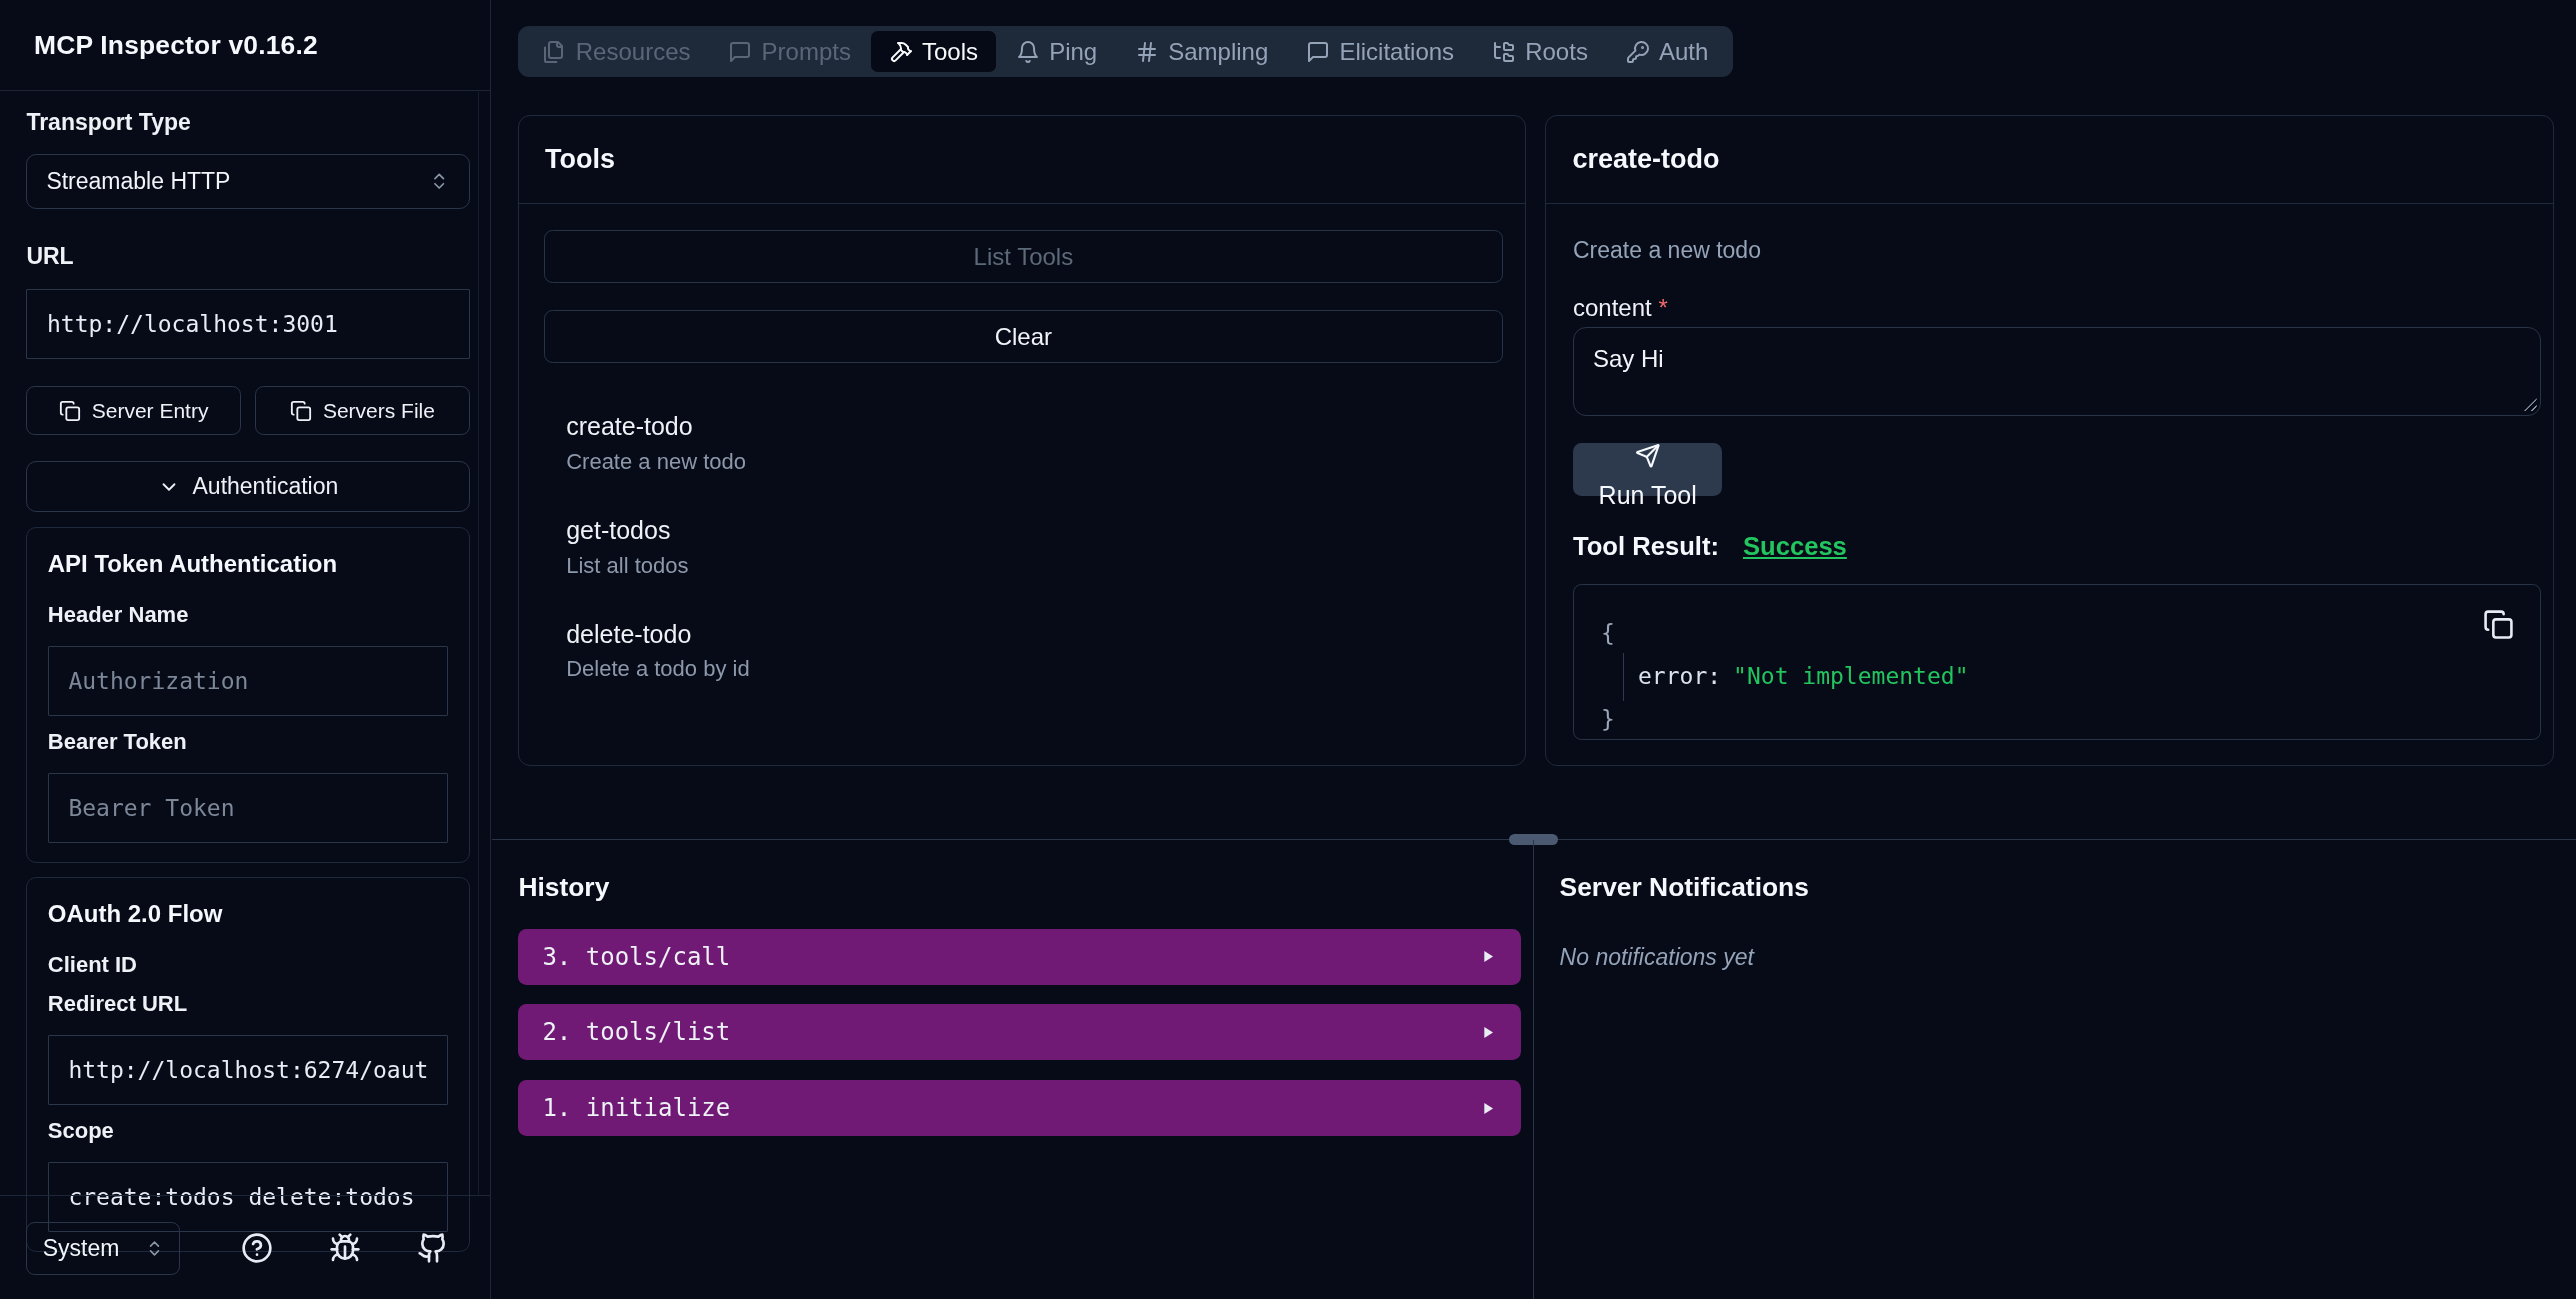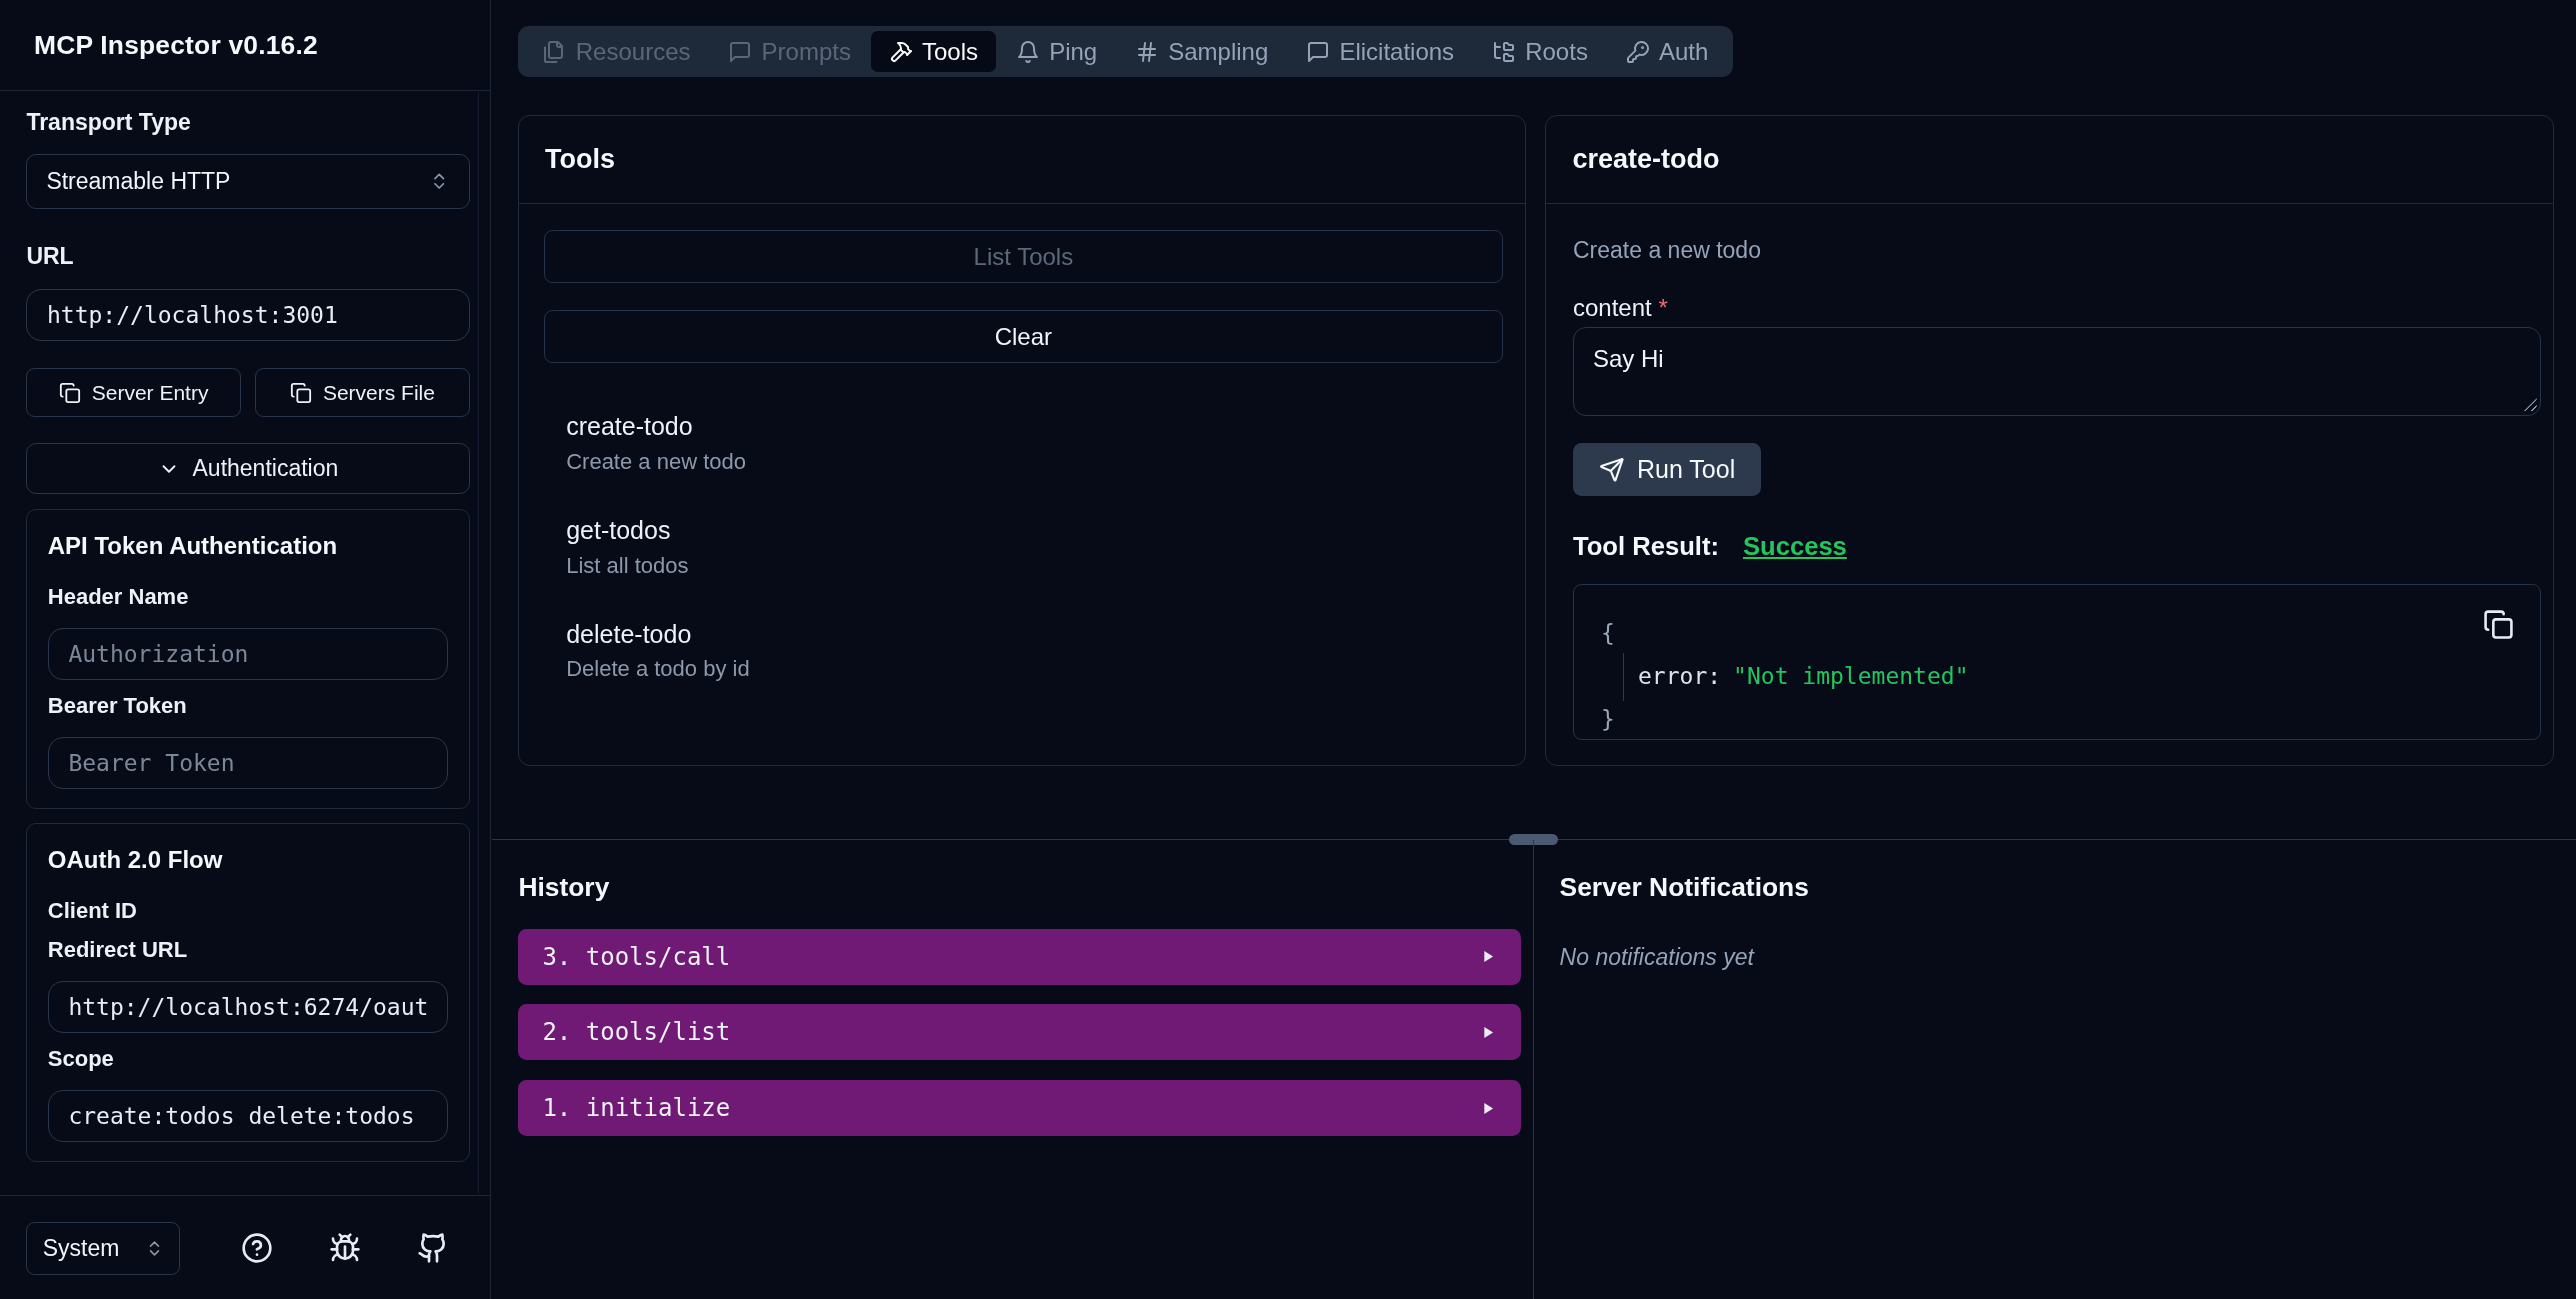--- a/index.html
+++ b/index.html
@@ -32,21 +32,21 @@
   .sb-body { padding:18px 20.4px 0 26.4px; }
   .sb-label { display:block; font-size:23px; font-weight:600; color:#eef2f7; }
   .control {
     display:flex; align-items:center; justify-content:space-between;
     height:55px; border:0.9px solid #2a3649; border-radius:10.2px;
     padding:0 19px; font-size:23px; color:#f1f5f9; background:transparent;
     width:100%; cursor:pointer;
   }
   .control .chev { color:#8a95a6; }
   .text-input {
-    width:100%; height:52px; border:0.9px solid #2a3649; border-radius:15px;
+    width:100%; height:70px; border:0.9px solid #2a3649; border-radius:1px;
     background:transparent; padding:0 19.6px; font-size:23px; color:#e8edf5;
     font-family:"DejaVu Sans Mono", monospace; outline:none;
   }
   .text-input::placeholder { color:#7c8798; }
   .mt21{margin-top:18px} .mt22{margin-top:19px} .mt40{margin-top:34px}
   .btn-row { margin-top:27px; display:flex; gap:14.5px; }
   .sb-btn {
     flex:1; height:49px; border:0.9px solid #2a3649; border-radius:8.5px;
     background:transparent; color:#eef2f7; font-size:21px; font-weight:500;
     display:flex; align-items:center; justify-content:center; gap:11px;
@@ -127,21 +127,21 @@
   .field-area {
     display:block; margin-top:5.1px; width:100%; height:89px;
     background:transparent; border:0.9px solid #273448; border-radius:13px;
     padding:17px 19px; font-size:24px; color:#f1f5f9; resize:none; outline:none;
     font-family:"Liberation Sans", sans-serif; position:relative;
   }
   .run-btn {
     margin-top:27px; height:53px; padding:0 25.6px; border:none;
     background:#2d3a4e; border-radius:8.5px; color:#f5f8fc;
     font-size:25px; font-weight:500;
-    display:inline-flex; align-items:center; gap:12.8px;
+    display:inline-flex; align-items:center; gap:12.8px;flex-direction:column;
   }
   .run-btn svg { width:25.6px; height:25.6px; }
   .result-line { margin-top:36px; font-size:25.6px; font-weight:700; color:#f5f8fc; }
   .result-status { color:#22c55e; margin-left:24px;text-decoration:underline; }
   .code-block {
     margin-top:23px; position:relative; height:156px;
     border:0.9px solid #273448; border-radius:8.5px;
     padding:27px 25.6px 0 27px;
     font-family:"DejaVu Sans Mono", monospace; font-size:23px;
   }

